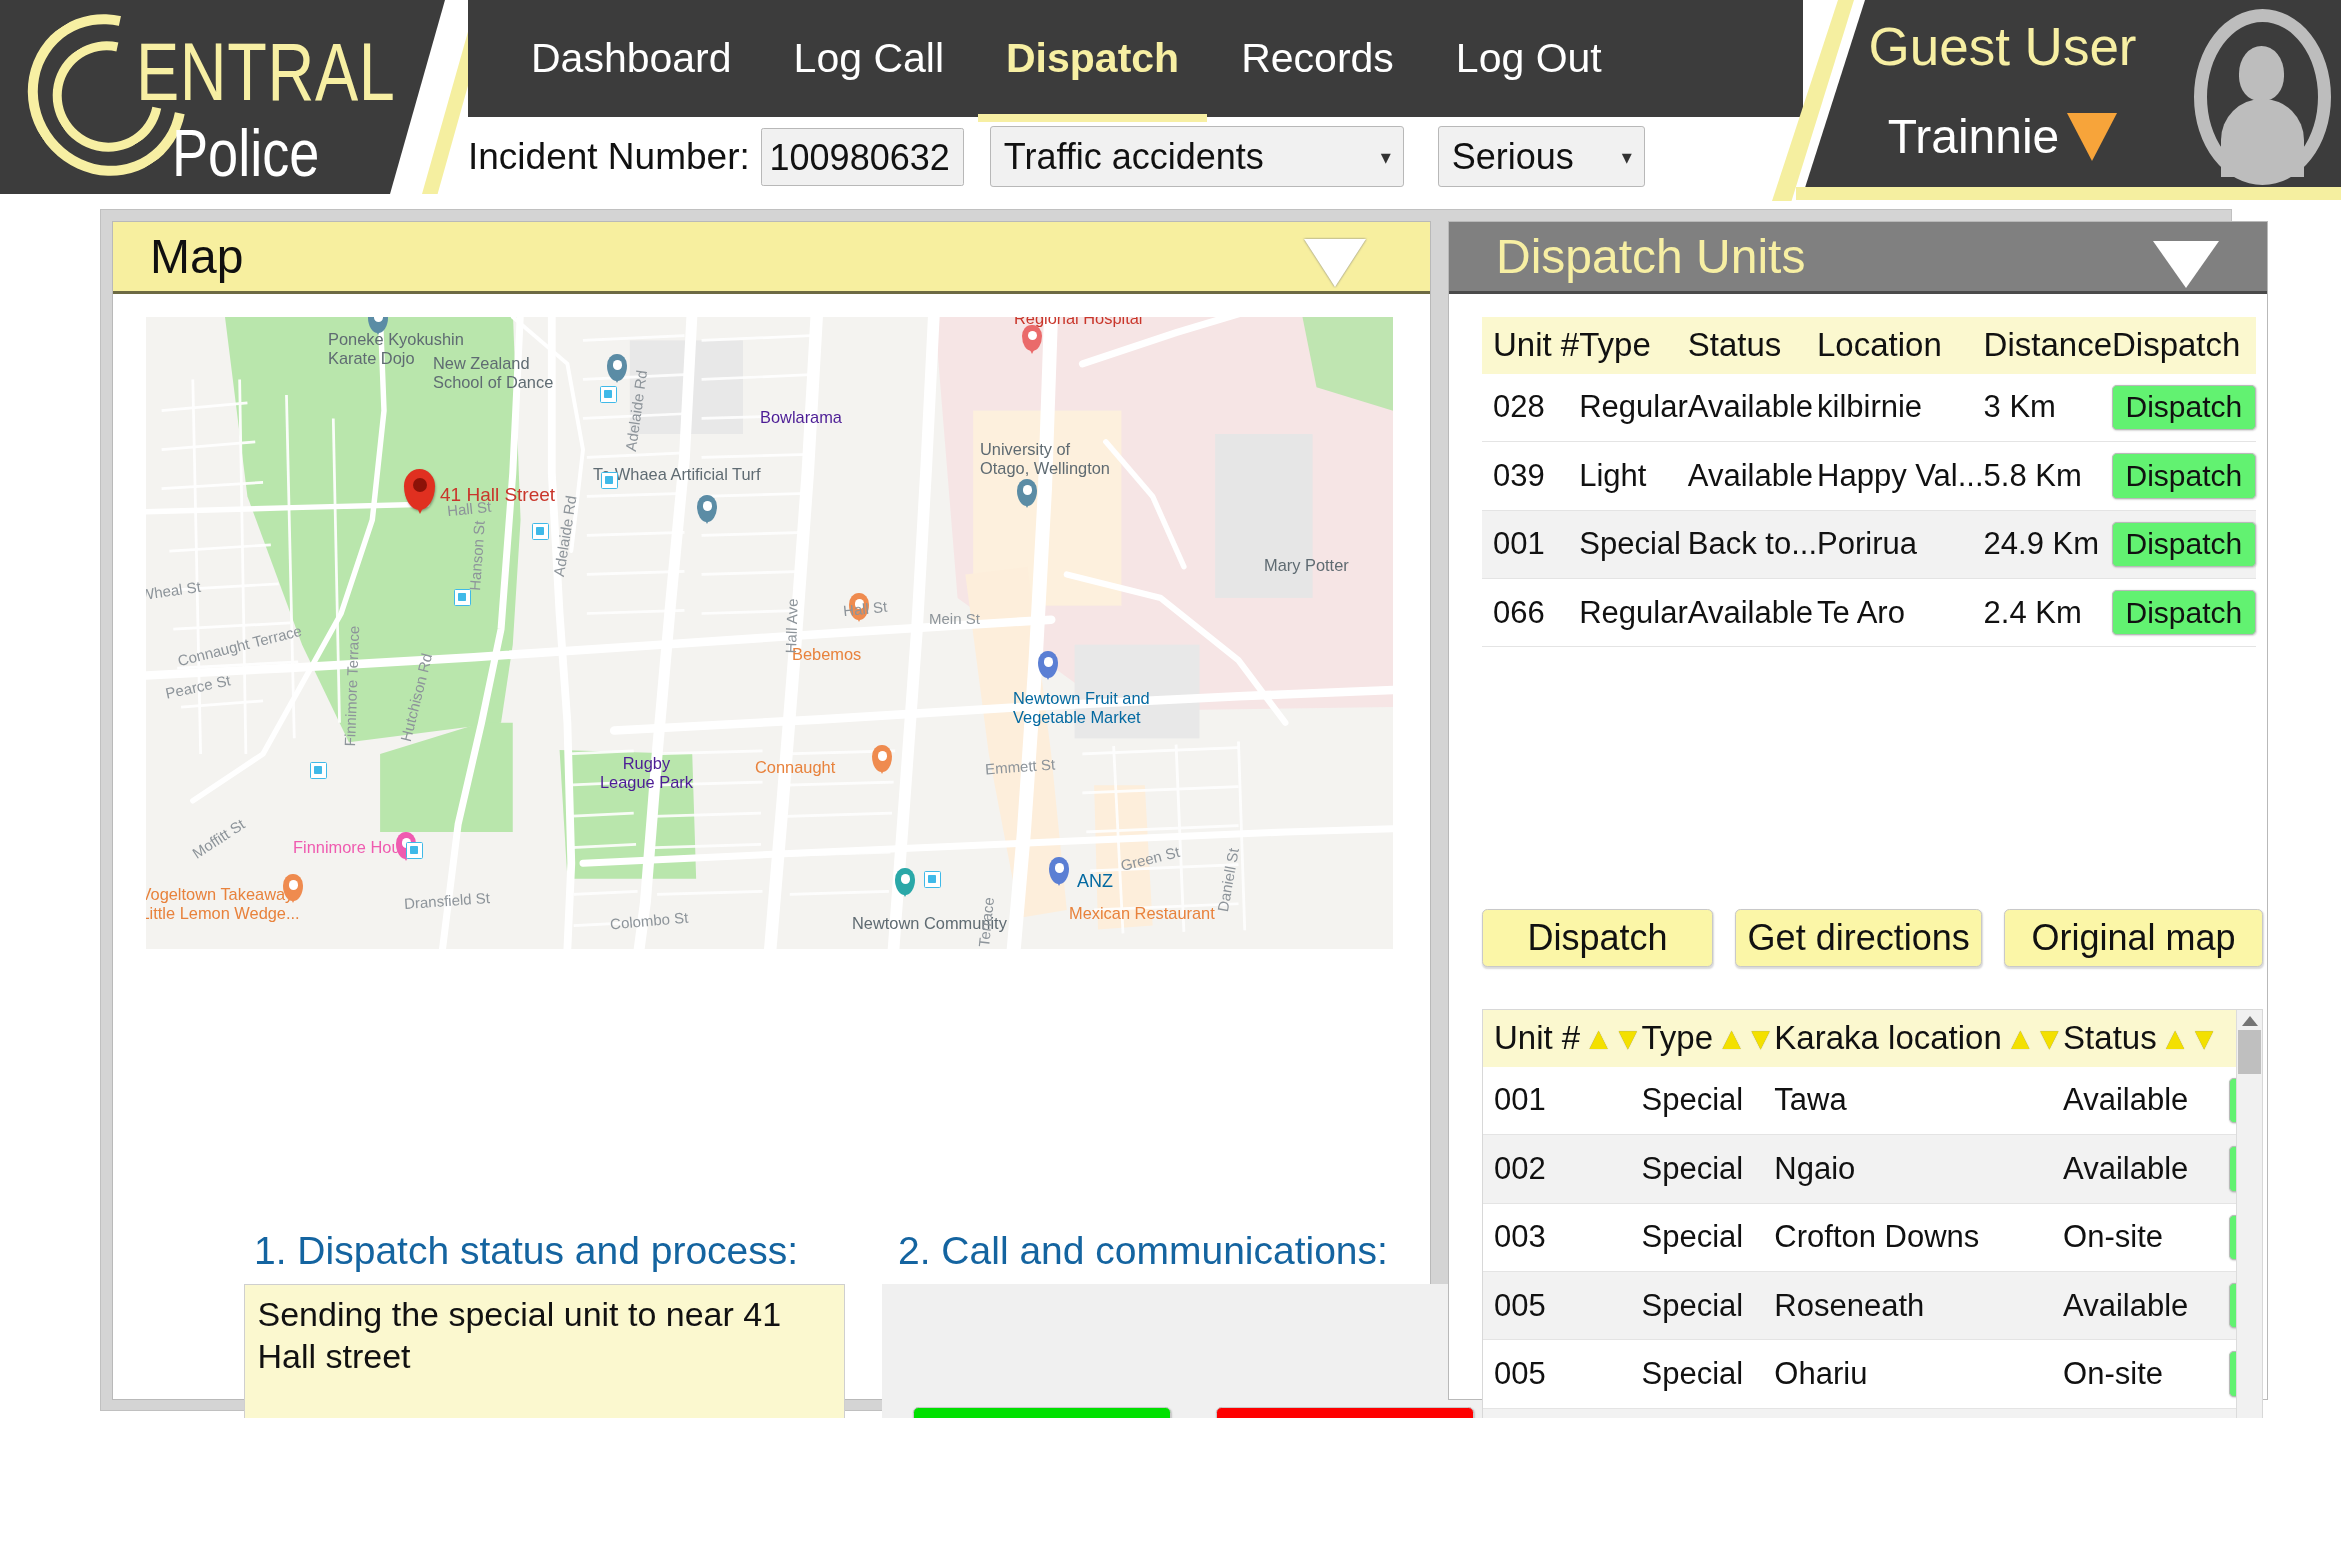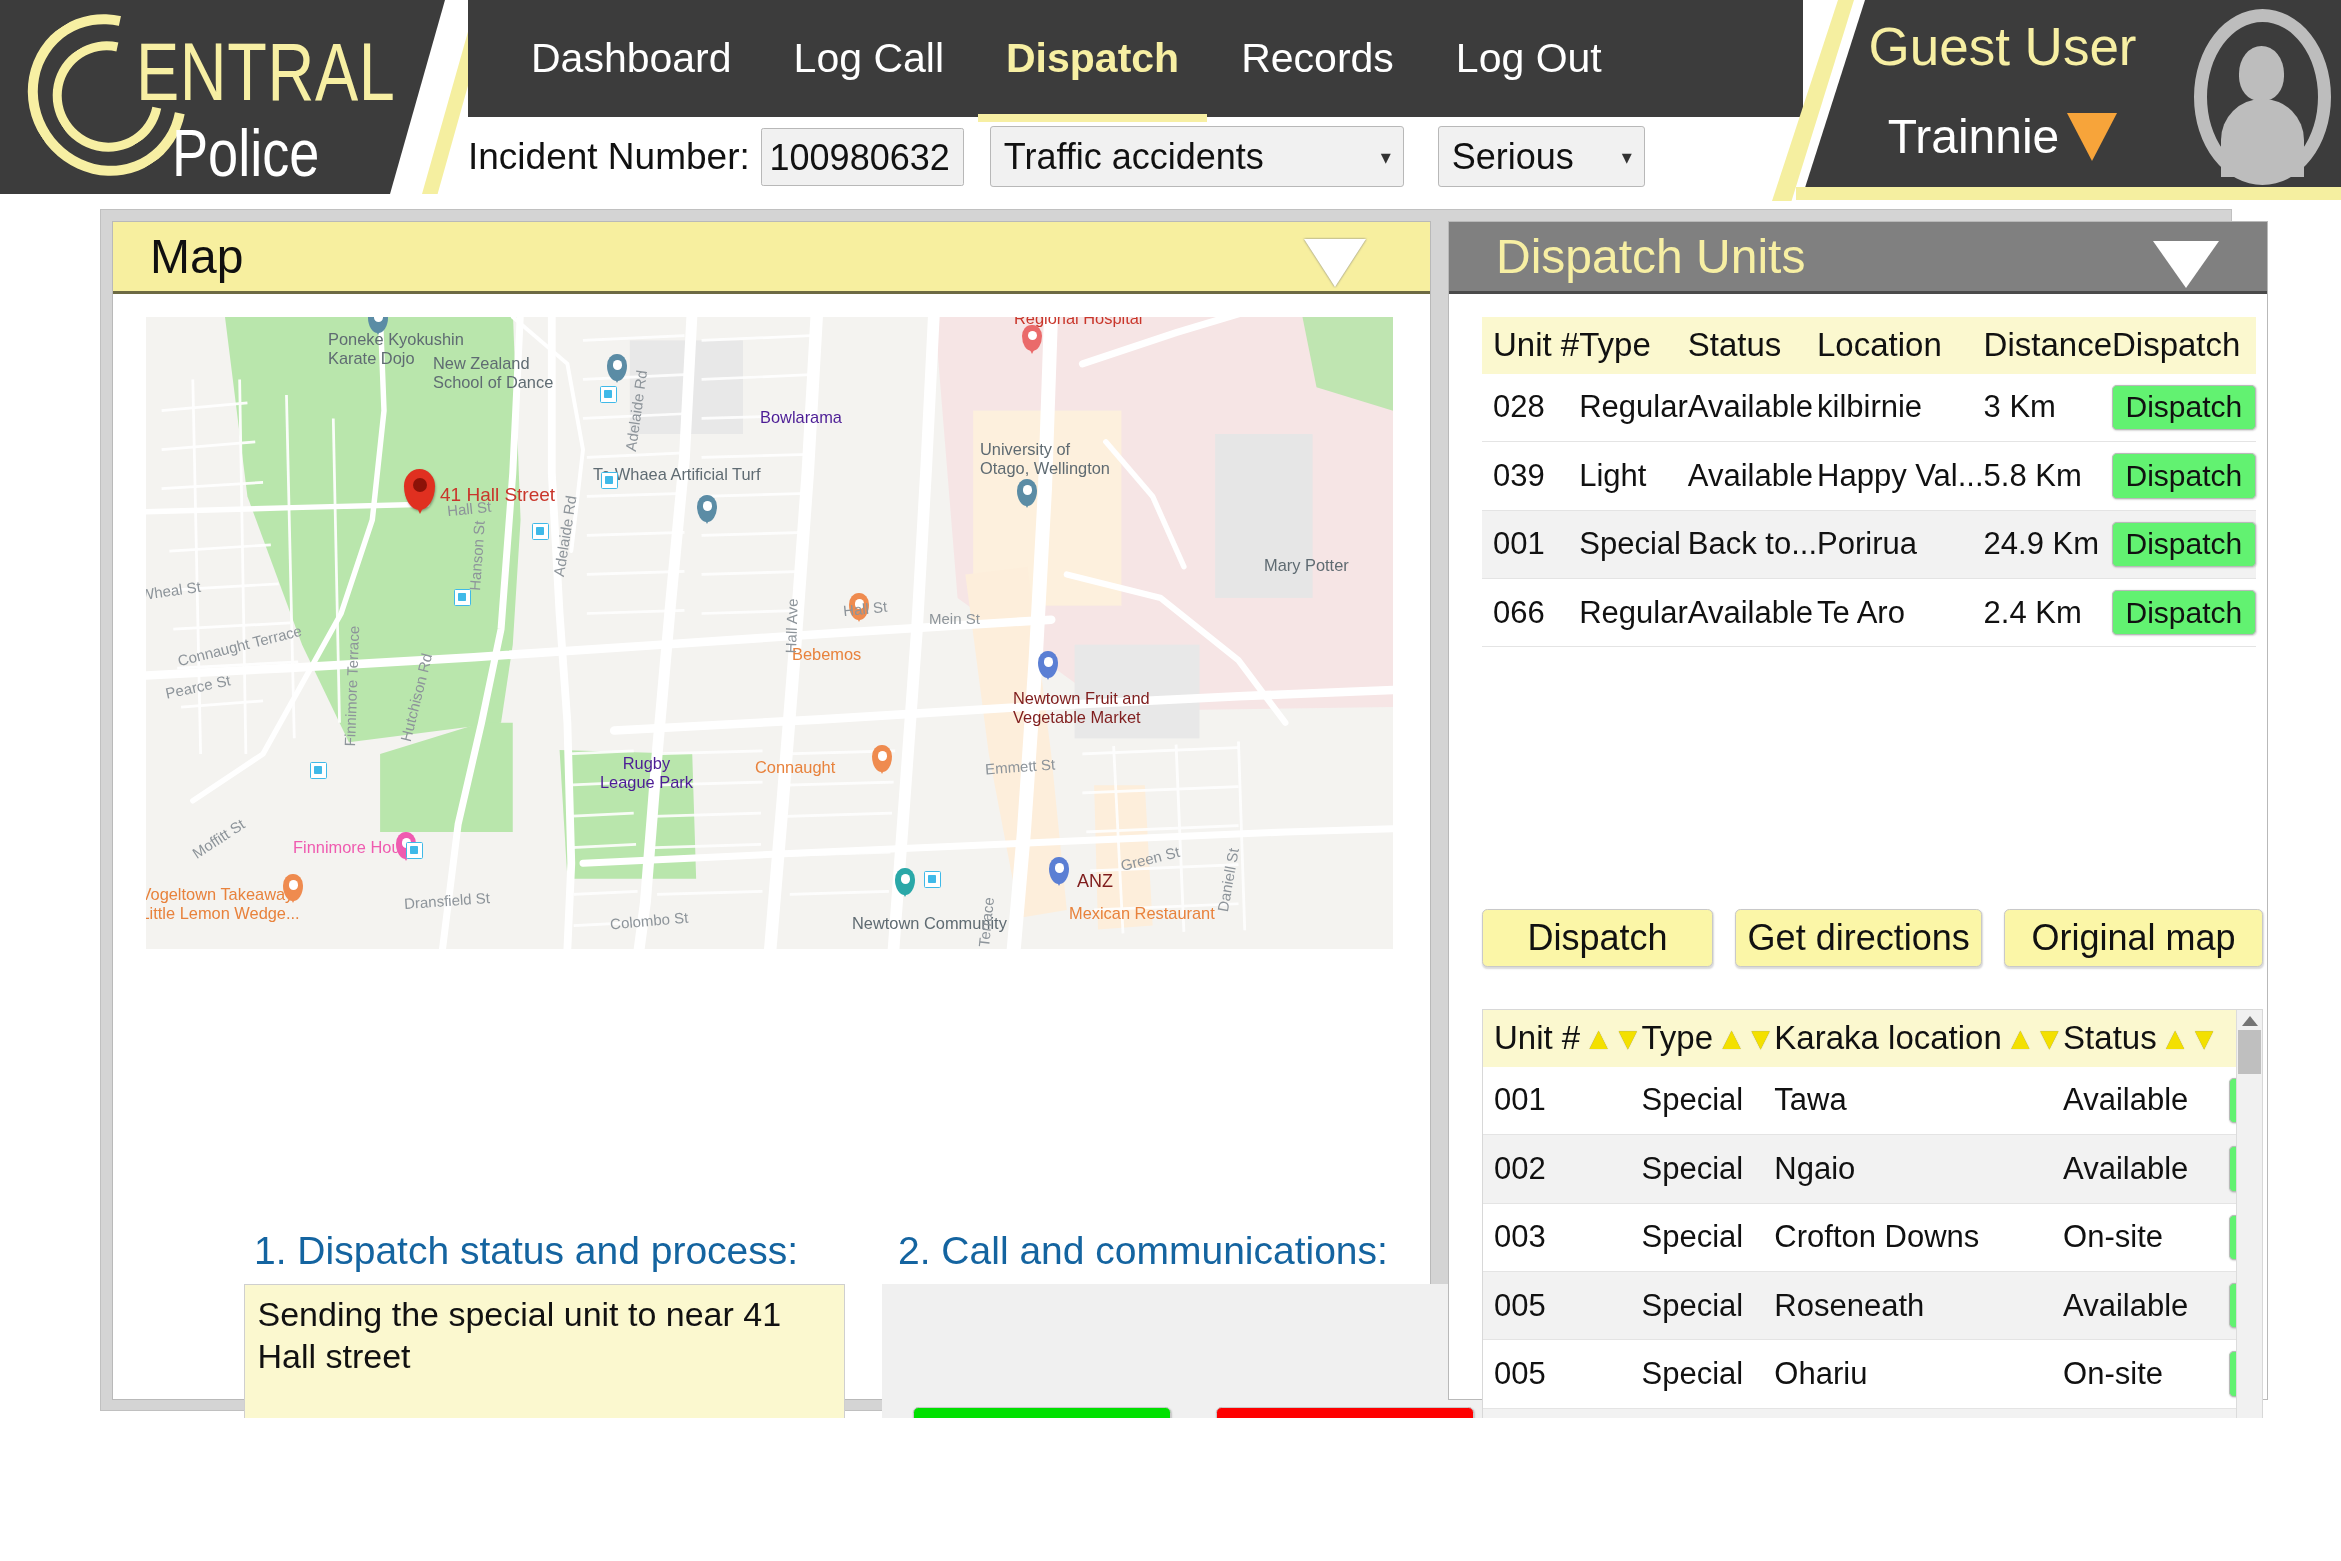--- a/index.html
+++ b/index.html
@@ -271,21 +271,21 @@
 
   
   .m-layer { position:absolute; left:0; top:0; width:1247px; height:632px; }
   .m-label {
     position:absolute; font-size:16.4px; color:#5f6b72; line-height:1.15;
     font-family:"Liberation Sans", sans-serif; white-space:pre; pointer-events:none;
   }
   .m-label.green { color:#4c1d95; }
   .m-label.orange{ color:#e8823c; }
   .m-label.pink  { color:#ef5bb0; }
-  .m-label.blue  { color:#7f1d1d; }
+  .m-label.blue  { color:#0369a1; }
   .m-label.red   { color:#c9362b; font-size:19px; }
   .m-label.street{ color:#8d949a; font-size:15px; }
   .m-pin {
     position:absolute; width:20px; height:26.5px; background:#5b8ca5;
     border-radius:50% 50% 50% 50% / 44% 44% 60% 60%;
   }
   .m-pin::after {
     content:""; position:absolute; left:50%; top:19px; transform:translateX(-50%);
     width:0; height:0; border-left:5.5px solid transparent; border-right:5.5px solid transparent;
     border-top:10px solid #5b8ca5;

